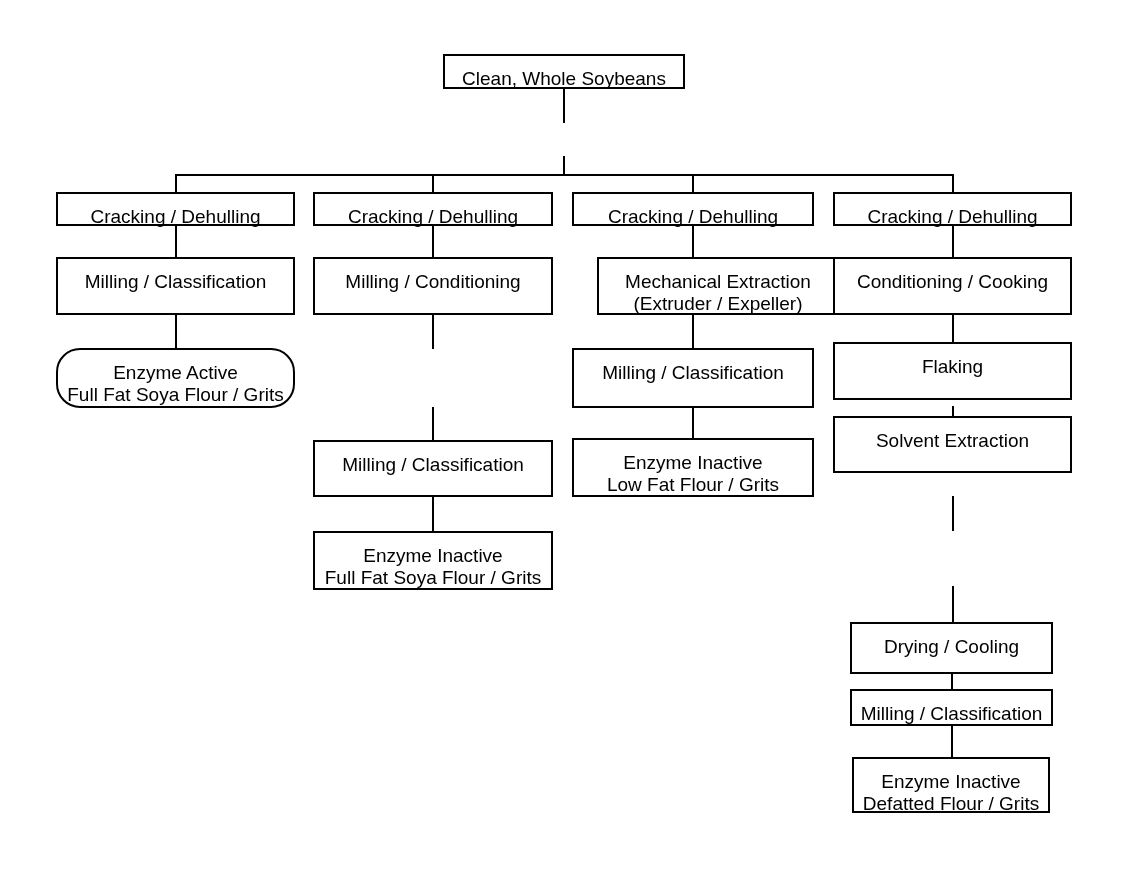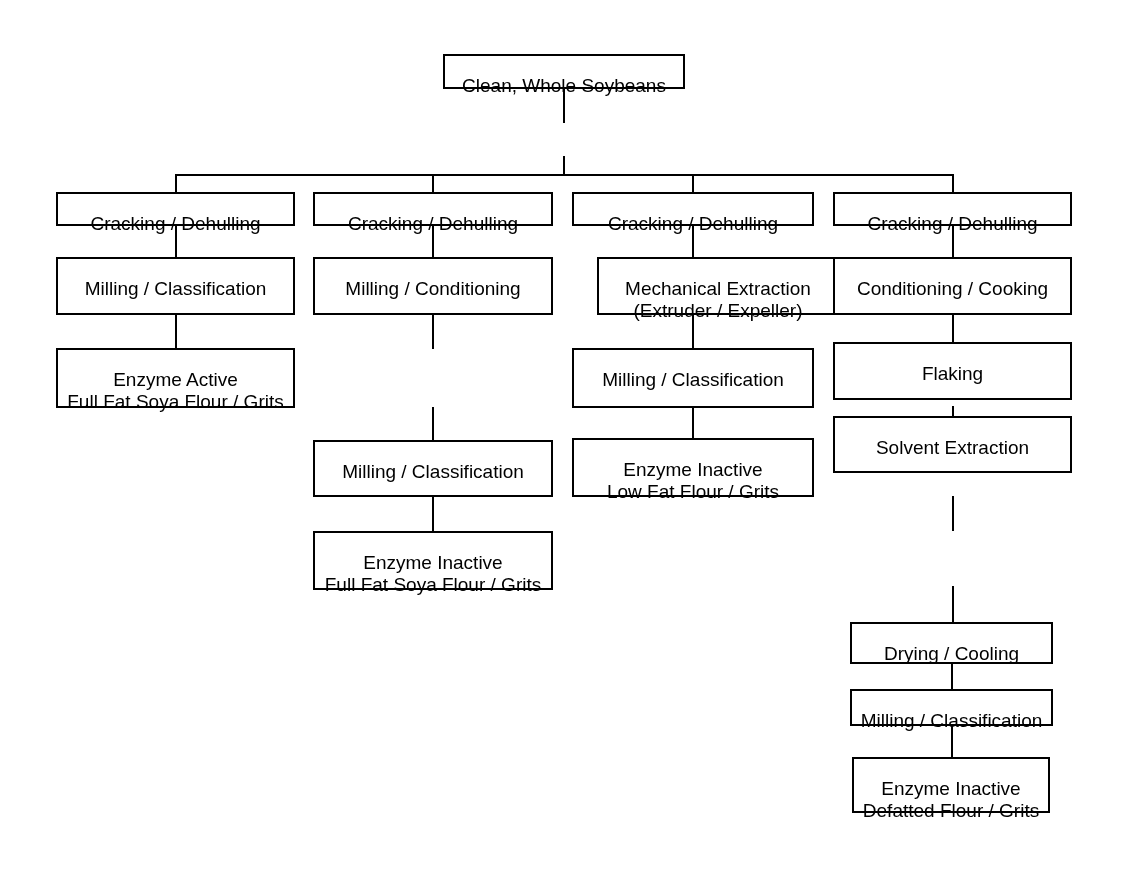--- a/index.html
+++ b/index.html
@@ -22,21 +22,21 @@
     stroke-width: 2;
     stroke-linecap: square;
   }
   .node {
     position: absolute;
     box-sizing: border-box;
     border: 2px solid var(--border-color, #000000);
     background: var(--box-fill, #ffffff);
     color: var(--text-color, #000000);
     text-align: center;
-    padding-top: 19px;
+    padding-top: 12px;
     font-size: 19px;
     line-height: 22px;
     white-space: pre-line;
   }
 </style>
 </head>
 <body>
 
 <div class="stage">
   <svg class="connectors" width="1128" height="871">
@@ -68,27 +68,27 @@
 <div class="node" style="left: 443px; top: 54px; width: 242px; height: 35px;"><span>Clean, Whole Soybeans</span></div>
     <div class="node" style="left: 56px; top: 192px; width: 239px; height: 34px;"><span>Cracking / Dehulling</span></div>
     <div class="node" style="left: 313px; top: 192px; width: 240px; height: 34px;"><span>Cracking / Dehulling</span></div>
     <div class="node" style="left: 572px; top: 192px; width: 242px; height: 34px;"><span>Cracking / Dehulling</span></div>
     <div class="node" style="left: 833px; top: 192px; width: 239px; height: 34px;"><span>Cracking / Dehulling</span></div>
     <div class="node" style="left: 56px; top: 257px; width: 239px; height: 58px;"><span>Milling / Classification</span></div>
     <div class="node" style="left: 313px; top: 257px; width: 240px; height: 58px;"><span>Milling / Conditioning</span></div>
     <div class="node" style="left: 572px; top: 257px; width: 242px; height: 58px; margin-left: 25px;"><span>Mechanical Extraction
 (Extruder / Expeller)</span></div>
     <div class="node" style="left: 833px; top: 257px; width: 239px; height: 58px;"><span>Conditioning / Cooking</span></div>
-    <div class="node" style="left: 56px; top: 348px; width: 239px; height: 60px;"><span>Enzyme Active
+    <div class="node" style="left: 56px; top: 348px; width: 239px; height: 60px; border-radius: 24px;"><span>Enzyme Active
 Full Fat Soya Flour / Grits</span></div>
     <div class="node" style="left: 572px; top: 348px; width: 242px; height: 60px;"><span>Milling / Classification</span></div>
     <div class="node" style="left: 833px; top: 342px; width: 239px; height: 58px;"><span>Flaking</span></div>
     <div class="node" style="left: 313px; top: 440px; width: 240px; height: 57px;"><span>Milling / Classification</span></div>
     <div class="node" style="left: 572px; top: 438px; width: 242px; height: 59px;"><span>Enzyme Inactive
 Low Fat Flour / Grits</span></div>
     <div class="node" style="left: 833px; top: 416px; width: 239px; height: 57px;"><span>Solvent Extraction</span></div>
     <div class="node" style="left: 313px; top: 531px; width: 240px; height: 59px;"><span>Enzyme Inactive
 Full Fat Soya Flour / Grits</span></div>
-    <div class="node" style="left: 850px; top: 622px; width: 203px; height: 42px;"><span>Drying / Cooling</span></div>
+    <div class="node" style="left: 850px; top: 622px; width: 203px; height: 52px;"><span>Drying / Cooling</span></div>
     <div class="node" style="left: 850px; top: 689px; width: 203px; height: 37px;"><span>Milling / Classification</span></div>
     <div class="node" style="left: 852px; top: 757px; width: 198px; height: 56px;"><span>Enzyme Inactive
 Defatted Flour / Grits</span></div>
   </div>
 
 </body></html>

